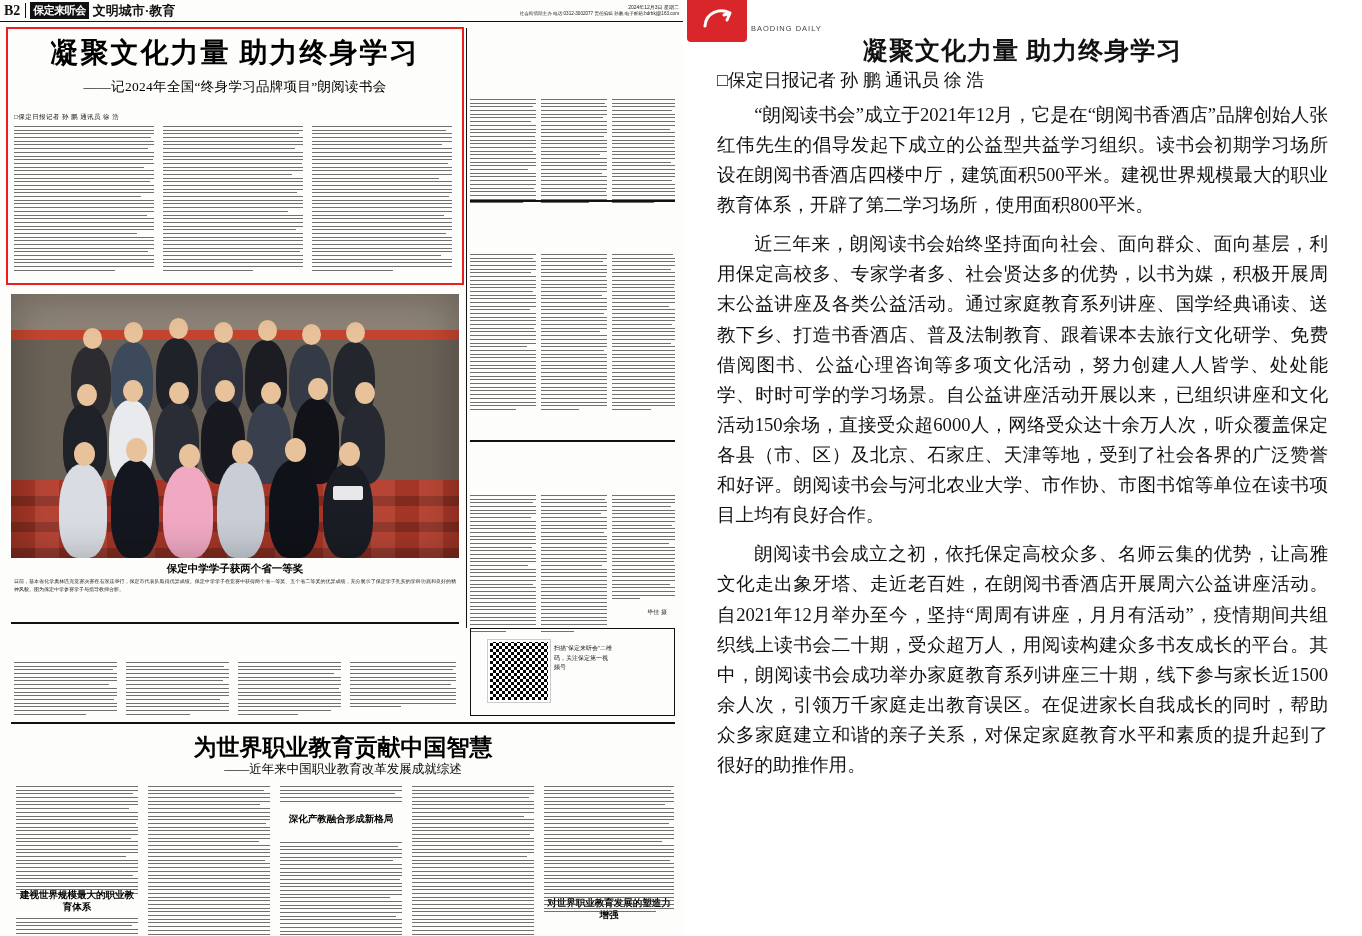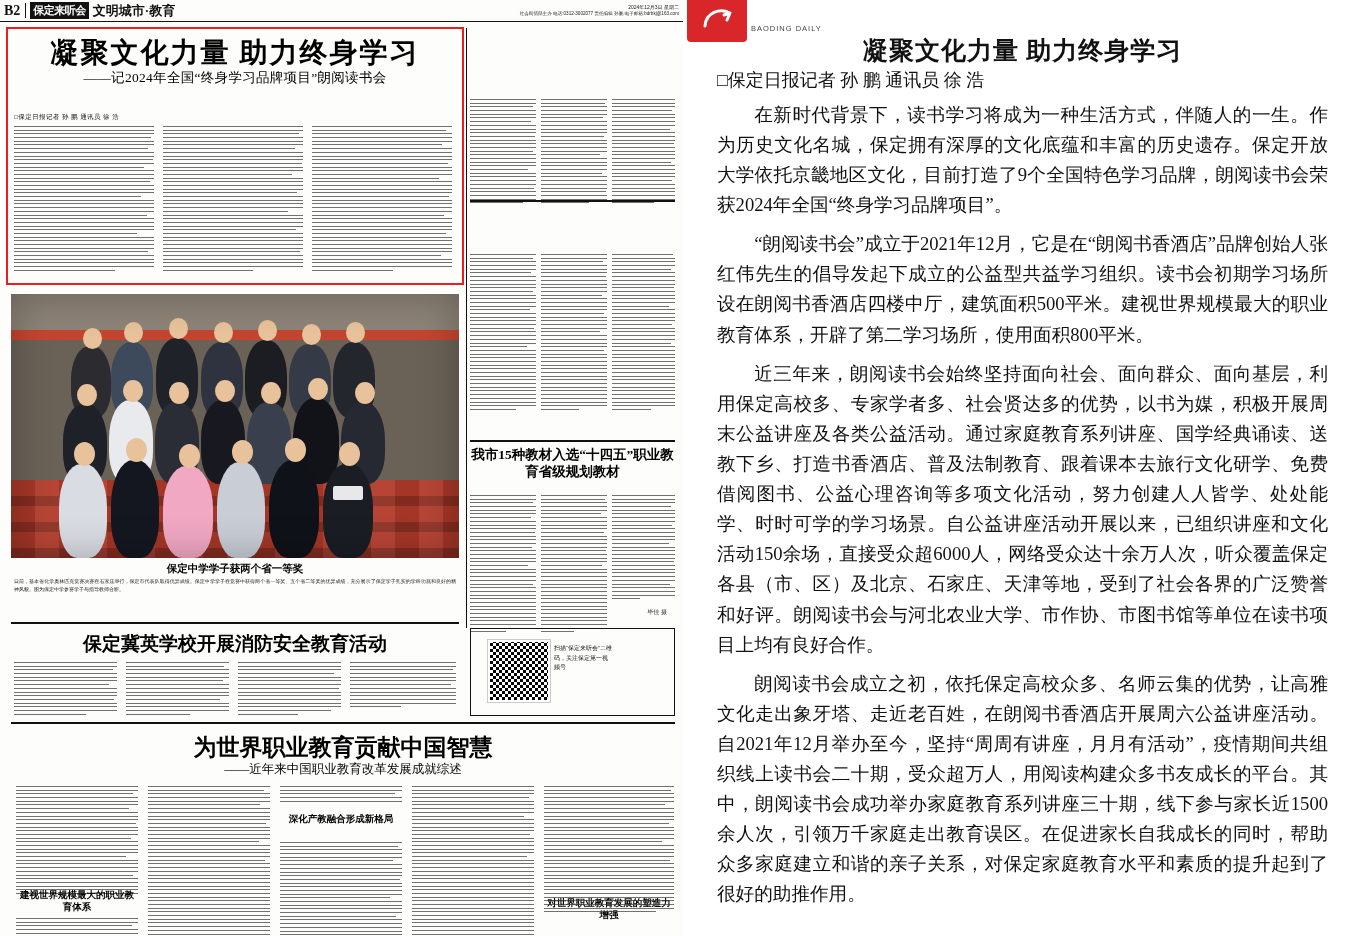--- a/index.html
+++ b/index.html
@@ -74,21 +74,21 @@
   .headline-main {
     font-family: "Liberation Serif", serif;
     font-weight: bold;
     font-size: 28px;
     color: #000;
     letter-spacing: 2px;
     line-height: 1.1;
   }
   .headline-sub {
     font-family: "Liberation Serif", serif;
-    font-size: 13.5px; color: #000; 
+    font-size: 13.5px; color: #000; margin-top: 9px;
     letter-spacing: 0.3px;
   }
   .byline-paper {
     position: absolute; left: 14px; top: 113px;
     font-size: 6.5px; color: #111; letter-spacing: .4px;
   }
 
   
   .coltext { position: absolute; color: #1a1a1a; }
   .coltext .ln {
@@ -604,23 +604,20 @@
         <div class="ln" style="width:100%"></div>
         <div class="ln" style="width:100%"></div>
       <div class="ln" style="width:100%"></div>
         <div class="ln" style="width:100%"></div>
         <div class="ln" style="width:100%"></div>
       <div class="ln" style="width:62%"></div>
     </div>
 
     <div class="rule thick" style="left:470px;top:440px;width:205px;"></div>
 
-    <div class="phead" style="left:470px;top:447px;width:205px;font-size:13.5px;">
-      <span>我市15种教材入选“十四五”职业教育省级规划教材</span>
-    </div>
     <div class="coltext dense" style="left:470px;top:495px;width:66px;">
       <div class="ln" style="width:100%"></div>
         <div class="ln" style="width:100%"></div>
         <div class="ln" style="width:95%"></div>
       <div class="ln" style="width:100%"></div>
         <div class="ln" style="width:100%"></div>
         <div class="ln" style="width:100%"></div>
       <div class="ln" style="width:92%"></div>
         <div class="ln" style="width:100%"></div>
         <div class="ln" style="width:100%"></div>
@@ -788,23 +785,20 @@
       <div style="position:absolute;left:322px;top:192px;width:30px;height:14px;background:#e8e8ea;border-radius:2px;"></div>
 
       <div style="position:absolute;left:0;top:0;width:448px;height:264px;box-shadow:inset 0 0 40px rgba(0,0,0,.28);"></div>
     </div>
     <div class="photo-cap">保定中学学子获两个省一等奖</div>
     <div class="photo-note">日前，基本省化学奥林匹克竞赛决赛在石家庄举行，保定市代表队取得优异成绩。保定中学学子在竞赛中获得两个省一等奖、五个省二等奖的优异成绩，充分展示了保定学子扎实的学科功底和良好的精神风貌。图为保定中学参赛学子与指导教师合影。</div>
     <div class="photo-sign">毕佳 摄</div>
 
     <div class="rule thick" style="left:11px;top:622px;width:448px;"></div>
 
-    <div class="phead" style="left:11px;top:632px;width:448px;font-size:19px;">
-      <span>保定冀英学校开展消防安全教育活动</span>
-    </div>
     <div class="coltext dense" style="left:14px;top:662px;width:103px;">
       <div class="ln" style="width:100%"></div>
         <div class="ln" style="width:100%"></div>
         <div class="ln" style="width:96%"></div>
       <div class="ln" style="width:100%"></div>
         <div class="ln" style="width:100%"></div>
         <div class="ln" style="width:100%"></div>
       <div class="ln" style="width:92%"></div>
         <div class="ln" style="width:100%"></div>
         <div class="ln" style="width:100%"></div>
@@ -1095,19 +1089,18 @@
       <svg width="34" height="30" viewBox="0 0 34 30" aria-hidden="true">
         <path d="M5 20 C6 6, 20 2, 30 7 L24 9 M30 7 L27 14" fill="none" stroke="#ffffff" stroke-width="3" stroke-linecap="round" stroke-linejoin="round"></path>
       </svg>
     </div>
     <div class="brand-text">BAODING DAILY</div>
 
     <h1 class="art-title">凝聚文化力量 助力终身学习</h1>
 
     <div class="art-byline">□保定日报记者 孙 鹏 通讯员 徐 浩</div>
 
-    <p class="art-p">在新时代背景下，读书学习将成为一种生活方式，伴随人的一生。作为历史文化名城，保定拥有深厚的文化底蕴和丰富的历史遗存。保定开放大学依托京畿地区文化，目前打造了9个全国特色学习品牌，朗阅读书会荣获2024年全国“终身学习品牌项目”。</p>
     <p class="art-p">“朗阅读书会”成立于2021年12月，它是在“朗阅书香酒店”品牌创始人张红伟先生的倡导发起下成立的公益型共益学习组织。读书会初期学习场所设在朗阅书香酒店四楼中厅，建筑面积500平米。建视世界规模最大的职业教育体系，开辟了第二学习场所，使用面积800平米。</p>
     <p class="art-p">近三年来，朗阅读书会始终坚持面向社会、面向群众、面向基层，利用保定高校多、专家学者多、社会贤达多的优势，以书为媒，积极开展周末公益讲座及各类公益活动。通过家庭教育系列讲座、国学经典诵读、送教下乡、打造书香酒店、普及法制教育、跟着课本去旅行文化研学、免费借阅图书、公益心理咨询等多项文化活动，努力创建人人皆学、处处能学、时时可学的学习场景。自公益讲座活动开展以来，已组织讲座和文化活动150余场，直接受众超6000人，网络受众达十余万人次，听众覆盖保定各县（市、区）及北京、石家庄、天津等地，受到了社会各界的广泛赞誉和好评。朗阅读书会与河北农业大学、市作协、市图书馆等单位在读书项目上均有良好合作。</p>
     <p class="art-p">朗阅读书会成立之初，依托保定高校众多、名师云集的优势，让高雅文化走出象牙塔、走近老百姓，在朗阅书香酒店开展周六公益讲座活动。自2021年12月举办至今，坚持“周周有讲座，月月有活动”，疫情期间共组织线上读书会二十期，受众超万人，用阅读构建众多书友成长的平台。其中，朗阅读书会成功举办家庭教育系列讲座三十期，线下参与家长近1500余人次，引领万千家庭走出教育误区。在促进家长自我成长的同时，帮助众多家庭建立和谐的亲子关系，对保定家庭教育水平和素质的提升起到了很好的助推作用。</p>
   </div>
 
 </div>
 
 </body></html>

